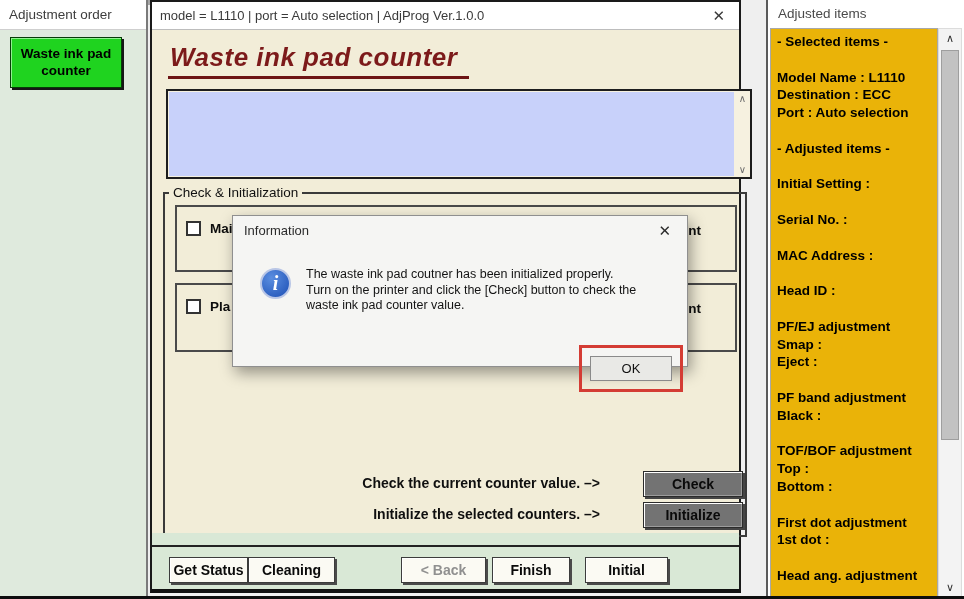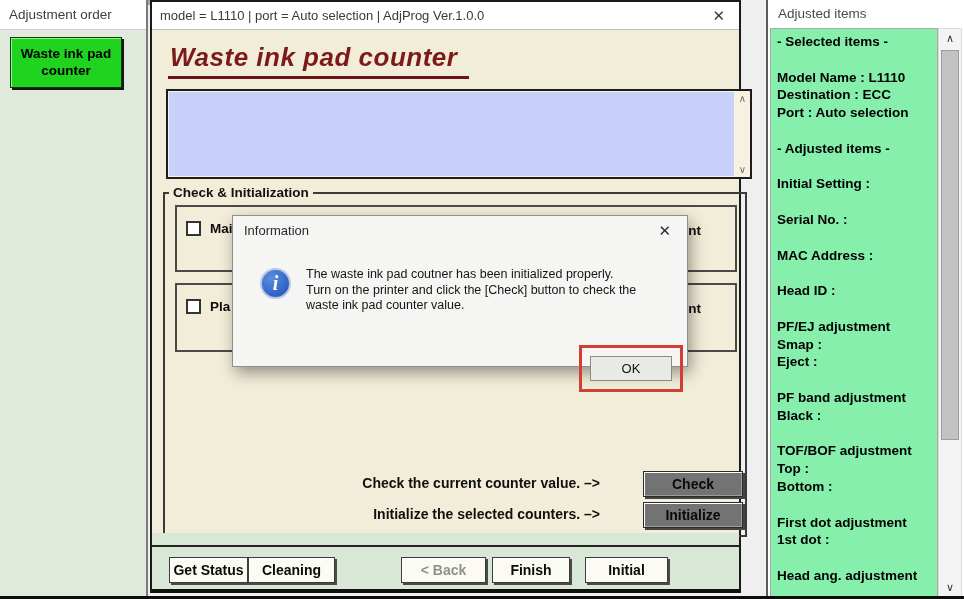--- a/index.html
+++ b/index.html
@@ -28,21 +28,21 @@
   .heading { position:absolute; left:16px; top:40px; font-size:26px; font-weight:bold; font-style:italic;
     color:#7c1a1a; border-bottom:3px solid #6d1414; padding:0 12px 3px 2px; letter-spacing:0.5px; }
 
   .info-box { position:absolute; left:14px; top:87px; width:586px; height:90px; background:#f6f1e0; border:2px solid #1d1d1d; }
   .info-blue { position:absolute; left:1px; top:1px; bottom:1px; right:16px; background:#c8d1fa; }
   .info-scroll { position:absolute; right:0; top:0; bottom:0; width:15px; }
   .info-scroll .up, .info-scroll .down { position:absolute; left:0; width:100%; text-align:center; font-size:10px; color:#6b6b6b; }
   .info-scroll .up { top:2px; } .info-scroll .down { bottom:2px; }
 
   .group-box { position:absolute; left:11px; top:190px; width:584px; height:345px; border:2px solid #3a3a3a; }
-  .group-label { position:absolute; left:4px; top:-9px; background:#f2edd8; padding:0 4px; font-weight:bold; font-size:13.5px; color:#101010; }
+  .group-label { position:absolute; left:4px; top:-9px; background:#f2edd8; padding:0 4px; font-weight:normal; font-size:13.5px; color:#101010; }
 
   .row-box { position:absolute; left:23px; width:562px; height:67px; border:2px solid #4a4a4a; }
   .row1 { top:203px; } .row2 { top:281px; height:69px; }
   .checkbox { position:absolute; left:9px; top:14px; width:15px; height:15px; background:#fff; border:2px solid #333; cursor:pointer; }
   .row-label { position:absolute; left:33px; top:14px; font-weight:bold; font-size:13.5px; color:#0d0d0d; }
   .row-right { position:absolute; right:34px; top:16px; font-weight:bold; font-size:13.5px; color:#0d0d0d; }
 
   .prompt { position:absolute; right:139px; font-weight:bold; font-size:14px; color:#0f0f0f; }
   .check-prompt { top:473px; } .init-prompt { top:504px; }
 
@@ -74,21 +74,21 @@
     display:flex; align-items:center; justify-content:center; }
   .dlg-msg { position:absolute; left:73px; top:51px; width:360px; font-size:12.5px; line-height:15.5px;
     color:#141414; white-space:pre-line; }
   .ok-wrap { position:absolute; left:346px; top:129px; border:3px solid #d43c34; padding:8px; }
   .ok-btn { width:82px; height:25px; background:#e9e9e6; border:1px solid #8a8a8a; font-size:13px;
     color:#111; cursor:pointer; font-family:"Liberation Sans", sans-serif; display:block; }
 
   
   .right-panel { position:absolute; left:766px; top:0; width:198px; height:599px; background:#fff; border-left:2px solid #5a5a5a; }
   .rp-title { height:28px; line-height:28px; padding-left:10px; color:#4a4a4a; font-size:13.5px; background:#fff; }
-  .rp-content { position:absolute; left:2px; top:28px; width:168px; bottom:0; background:#86efac;
+  .rp-content { position:absolute; left:2px; top:28px; width:168px; bottom:0; background:#eab308;
     border:1px solid #a8a8a8; padding:4px 2px 0 6px; font-weight:bold; font-size:13.5px; line-height:17.8px;
     color:#000; white-space:pre-line; overflow:hidden; }
   .rp-scroll { position:absolute; left:170px; top:28px; width:24px; bottom:1px; background:#f3f3f3; border:1px solid #dcdcdc; }
   .rp-up, .rp-down { position:absolute; left:0; width:100%; text-align:center; font-size:11px; color:#2f2f2f; cursor:pointer; }
   .rp-up { top:3px; } .rp-down { bottom:3px; }
   .rp-thumb { position:absolute; left:2px; top:21px; width:18px; height:390px; background:#c2c2c2; border:1px solid #9e9e9e; cursor:pointer; }
 
   .bottom-edge { position:absolute; left:0; bottom:0; width:100%; height:3px; background:#0d0d0d; }
 </style>
 </head>

